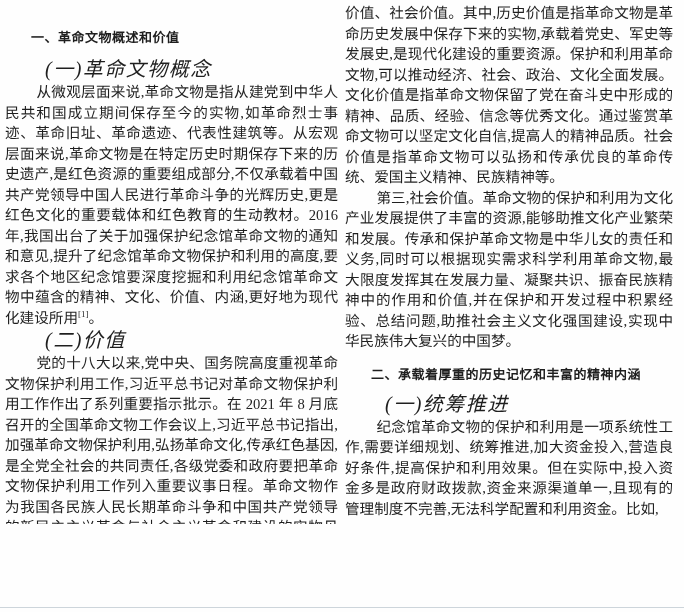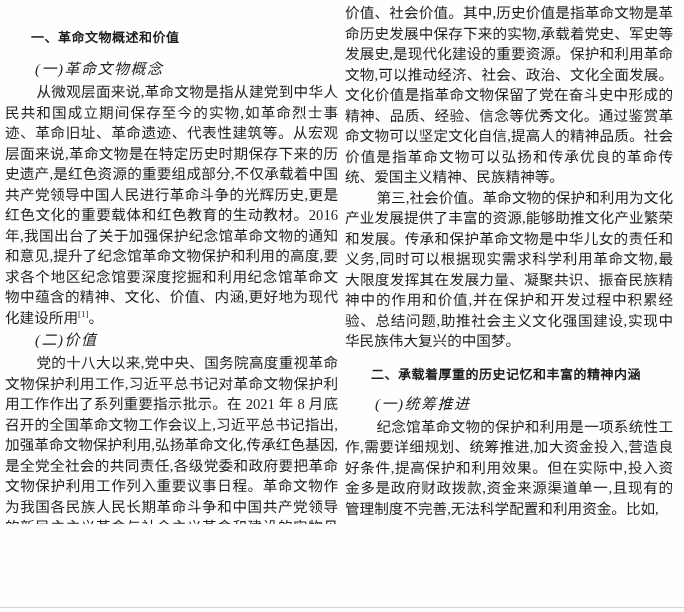--- a/index.html
+++ b/index.html
@@ -47,21 +47,21 @@
   .col .section-heading + * {
     margin-top: 0;
   }
   .col > .section-heading:not(:first-child) {
     margin-top: 12px;
     margin-bottom: 8px;
   }
   .sub-heading {
     font-family: "Liberation Serif", "DejaVu Serif", serif;
     font-style: italic;
-    font-size: 15px;
+    font-size: 20px;
     line-height: 21px;
     text-indent: 2em;
     letter-spacing: 1.5px;
     margin: 2px 0 2px 0;
   }
   .paragraph, .paragraph-continuation {
     font-size: 14.6px;
     line-height: 20.5px;
     text-align: justify;
     text-justify: inter-ideograph;

